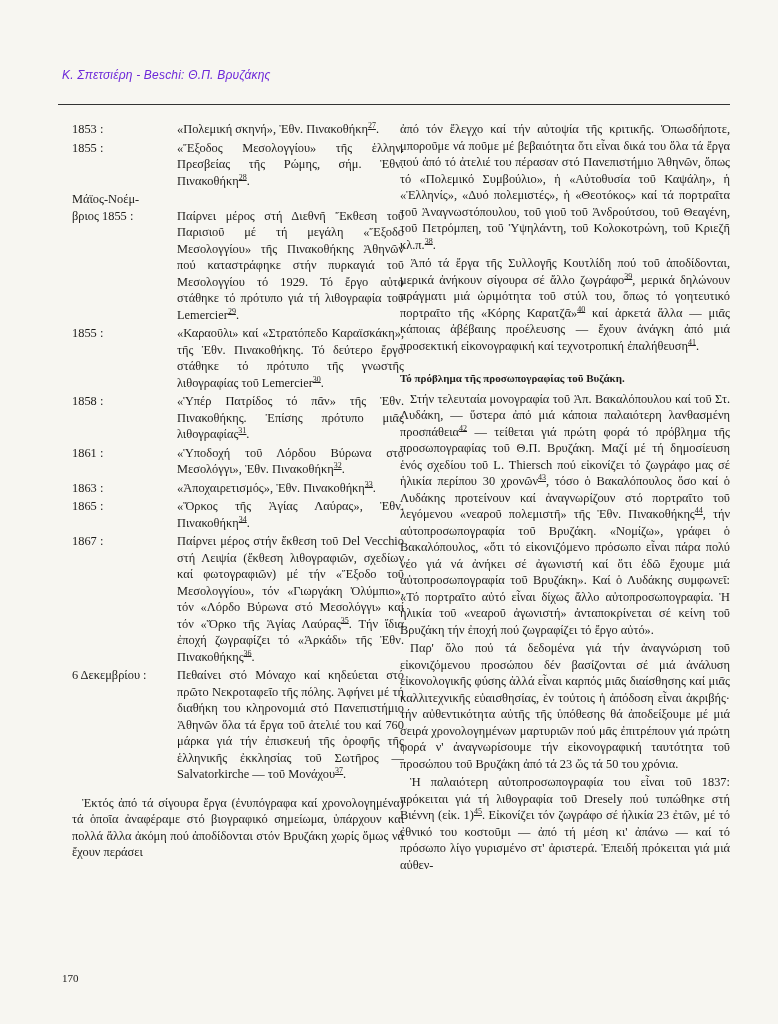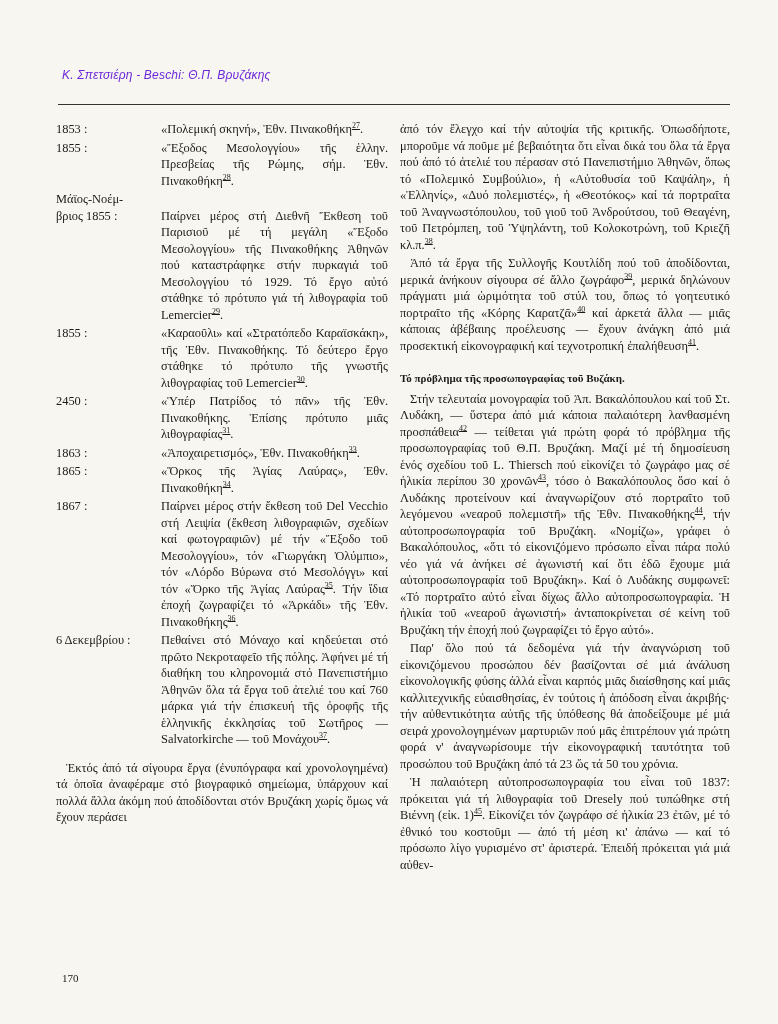--- a/index.html
+++ b/index.html
@@ -13,21 +13,21 @@
   .running-head {
     position: absolute; left: 62px; top: 68px;
     font-family: "Liberation Sans", "DejaVu Sans", sans-serif;
     font-style: italic; font-size: 12px; letter-spacing: 0.2px; color: #6d28d9;
   }
   .head-rule {
     position: absolute; left: 58px; top: 104px; width: 672px; height: 1px;
     background: #333;
   }
   .col-left {
-    position: absolute; left: 56px; top: 121px; width: 332px;
+    position: absolute; left: 72px; top: 121px; width: 332px;
     font-size: 12.4px; line-height: 16.5px;
   }
   .col-right {
     position: absolute; left: 400px; top: 121px; width: 330px;
     font-size: 12.4px; line-height: 16.5px;
   }
   .chron-entry { display: flex; margin-bottom: 2px; }
   .chron-date { width: 105px; flex: none; white-space: pre-line; }
   .chron-text { flex: 1; text-align: justify; }
   .para { text-align: justify; margin: 0 0 2px 0; }
@@ -59,22 +59,26 @@
   <div class="chron-entry">
     <div class="chron-date">Μάϊος-Νοέμ-
 βριος 1855 :</div>
     <div class="chron-text" style="padding-top:16.5px"><span>Παίρνει μέρος στή Διεθνῆ Ἔκθεση τοῦ Παρισιοῦ μέ τή μεγάλη «Ἔξοδο Μεσολογγίου» τῆς Πινακοθήκης Ἀθηνῶν πού καταστράφηκε στήν πυρκαγιά τοῦ Μεσολογγίου τό 1929. Τό ἔργο αὐτό στάθηκε τό πρότυπο γιά τή λιθογραφία τοῦ Lemercier</span><sup>29</sup><span>.</span></div>
   </div>
   <div class="chron-entry">
     <div class="chron-date">1855 :</div>
     <div class="chron-text"><span>«Καραοῦλι» καί «Στρατόπεδο Καραϊσκάκη», τῆς Ἐθν. Πινακοθήκης. Τό δεύτερο ἔργο στάθηκε τό πρότυπο τῆς γνωστῆς λιθογραφίας τοῦ Lemercier</span><sup>30</sup><span>.</span></div>
   </div>
   <div class="chron-entry">
-    <div class="chron-date">2450 :</div>
+    <div class="chron-date">1858 :</div>
     <div class="chron-text"><span>«Ὑπέρ Πατρίδος τό πᾶν» τῆς Ἐθν. Πινακοθήκης. Ἐπίσης πρότυπο μιᾶς λιθογραφίας</span><sup>31</sup><span>.</span></div>
+  </div>
+  <div class="chron-entry">
+    <div class="chron-date">1861 :</div>
+    <div class="chron-text"><span>«Ὑποδοχή τοῦ Λόρδου Βύρωνα στό Μεσολόγγι», Ἐθν. Πινακοθήκη</span><sup>32</sup><span>.</span></div>
   </div>
   <div class="chron-entry">
     <div class="chron-date">1863 :</div>
     <div class="chron-text"><span>«Ἀποχαιρετισμός», Ἐθν. Πινακοθήκη</span><sup>33</sup><span>.</span></div>
   </div>
   <div class="chron-entry">
     <div class="chron-date">1865 :</div>
     <div class="chron-text"><span>«Ὅρκος τῆς Ἁγίας Λαύρας», Ἐθν. Πινακοθήκη</span><sup>34</sup><span>.</span></div>
   </div>
   <div class="chron-entry">

